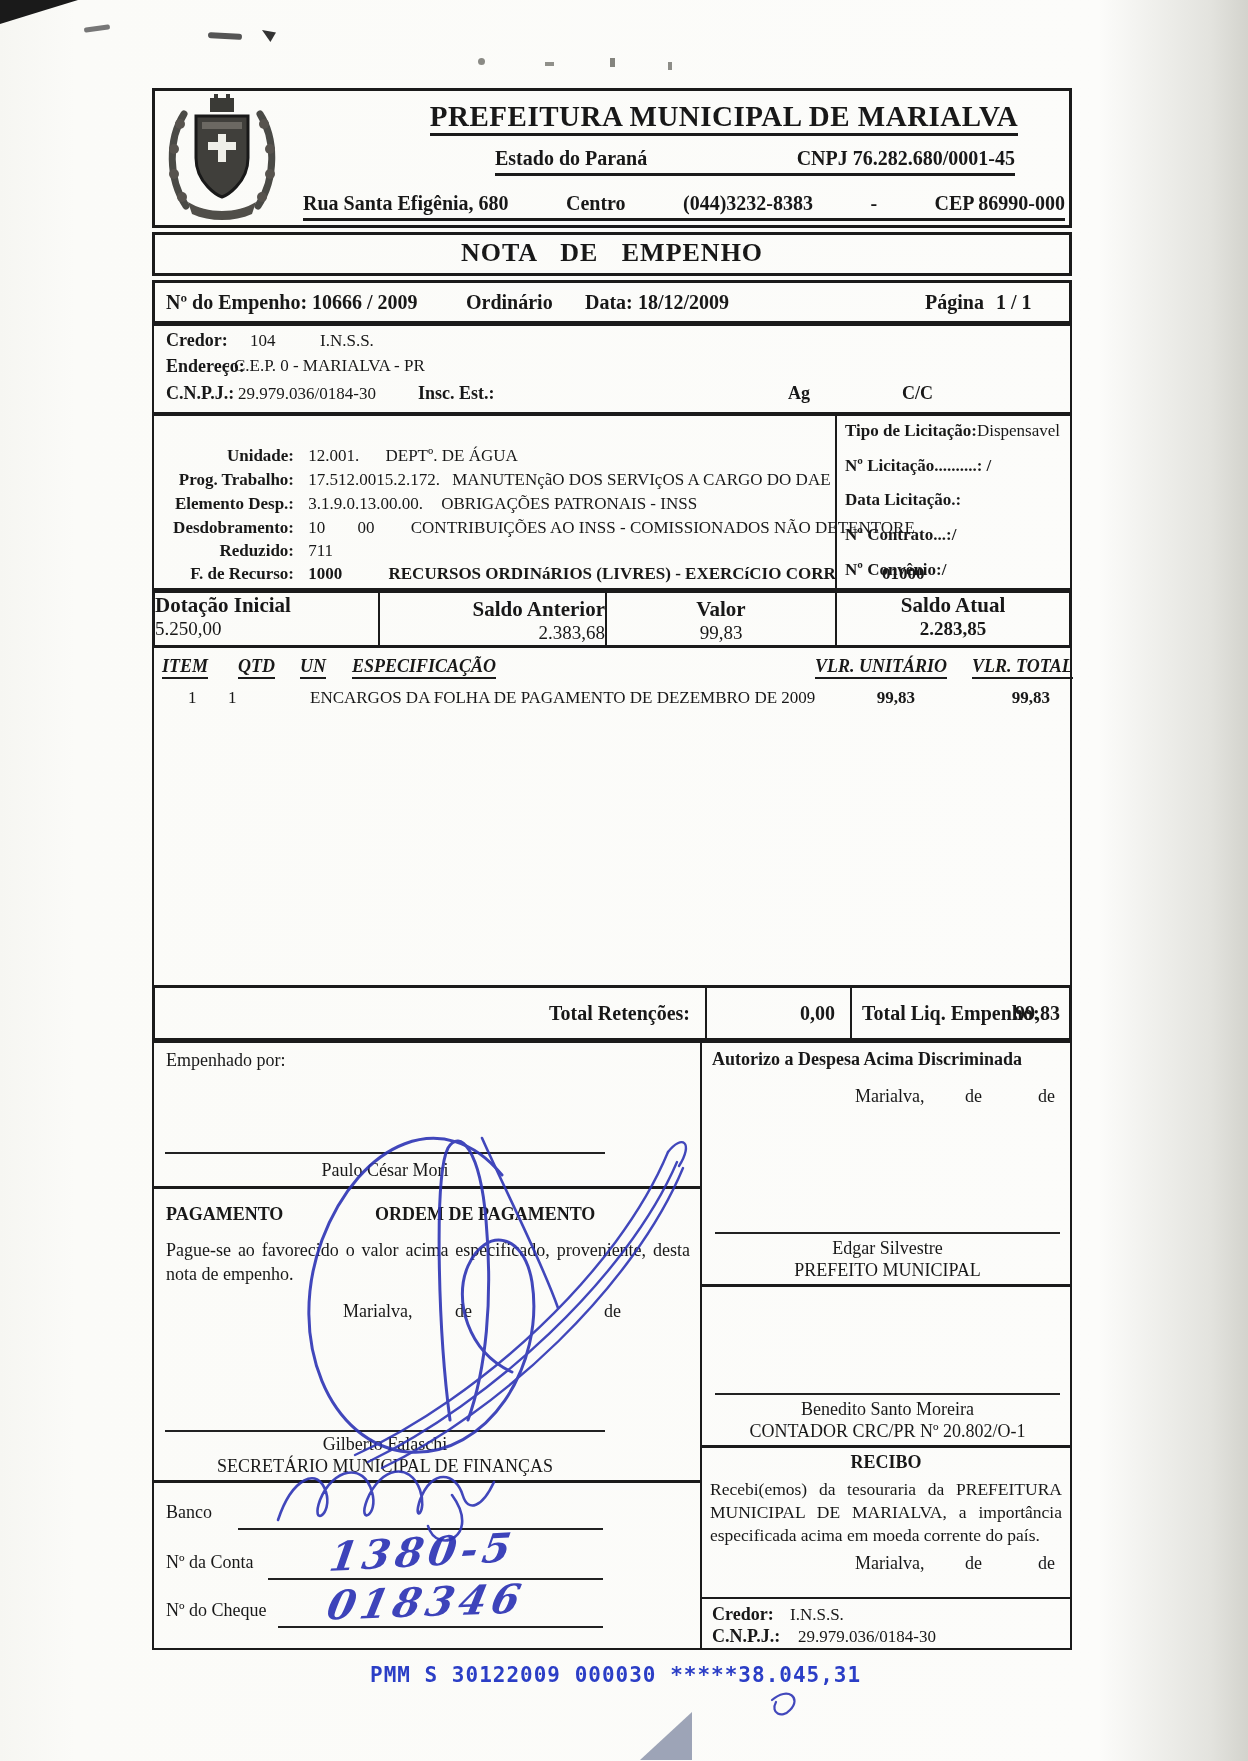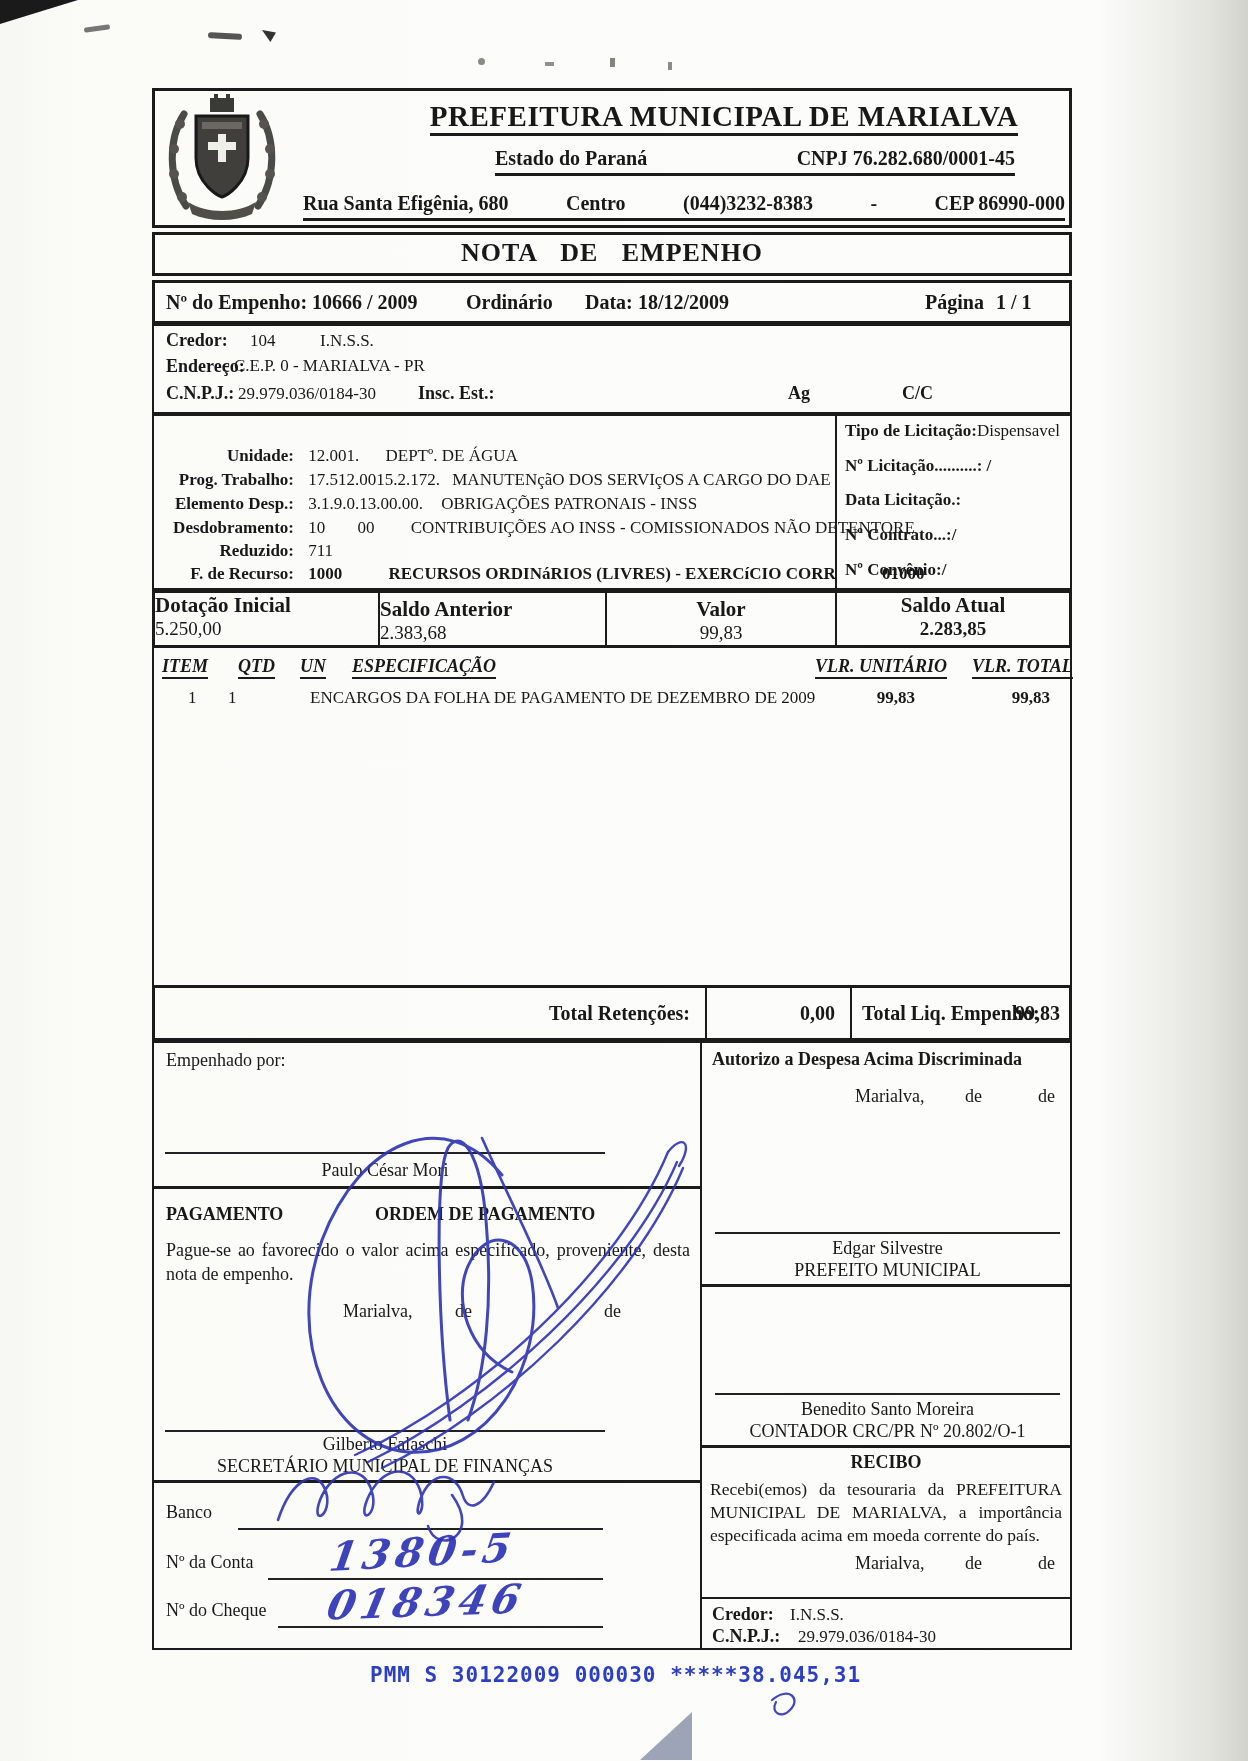--- a/index.html
+++ b/index.html
@@ -151,21 +151,21 @@
   <div class="a b t17" style="left:845px;top:456px;">Nº Licitação..........: /</div>
   <div class="a b t17" style="left:845px;top:490px;">Data Licitação.:</div>
   <div class="a b t17" style="left:845px;top:525px;">Nº Contrato...:/</div>
   <div class="a b t17" style="left:845px;top:560px;">Nº Convênio:/</div>
 
   <div class="box" style="left:152px;top:590px;width:920px;height:58px;border-width:3px;display:flex;">
     <div style="width:223px;border-right:2px solid #1b1b1b;text-align:left;">
       <div class="b" style="font-size:21px;">Dotação Inicial</div>
       <div style="font-size:19px;">5.250,00</div>
     </div>
-    <div style="width:225px;border-right:2px solid #1b1b1b;text-align:left;padding-top:4px;">
+    <div style="width:225px;border-right:2px solid #1b1b1b;text-align:right;padding-top:4px;">
       <div class="b" style="font-size:21px;">Saldo Anterior</div>
       <div style="font-size:19px;">2.383,68</div>
     </div>
     <div style="width:228px;border-right:2px solid #1b1b1b;text-align:center;padding-top:4px;">
       <div class="b" style="font-size:21px;">Valor</div>
       <div style="font-size:19px;">99,83</div>
     </div>
     <div style="flex:1;text-align:center;">
       <div class="b" style="font-size:21px;">Saldo Atual</div>
       <div style="font-size:19px;font-weight:bold;">2.283,85</div>

